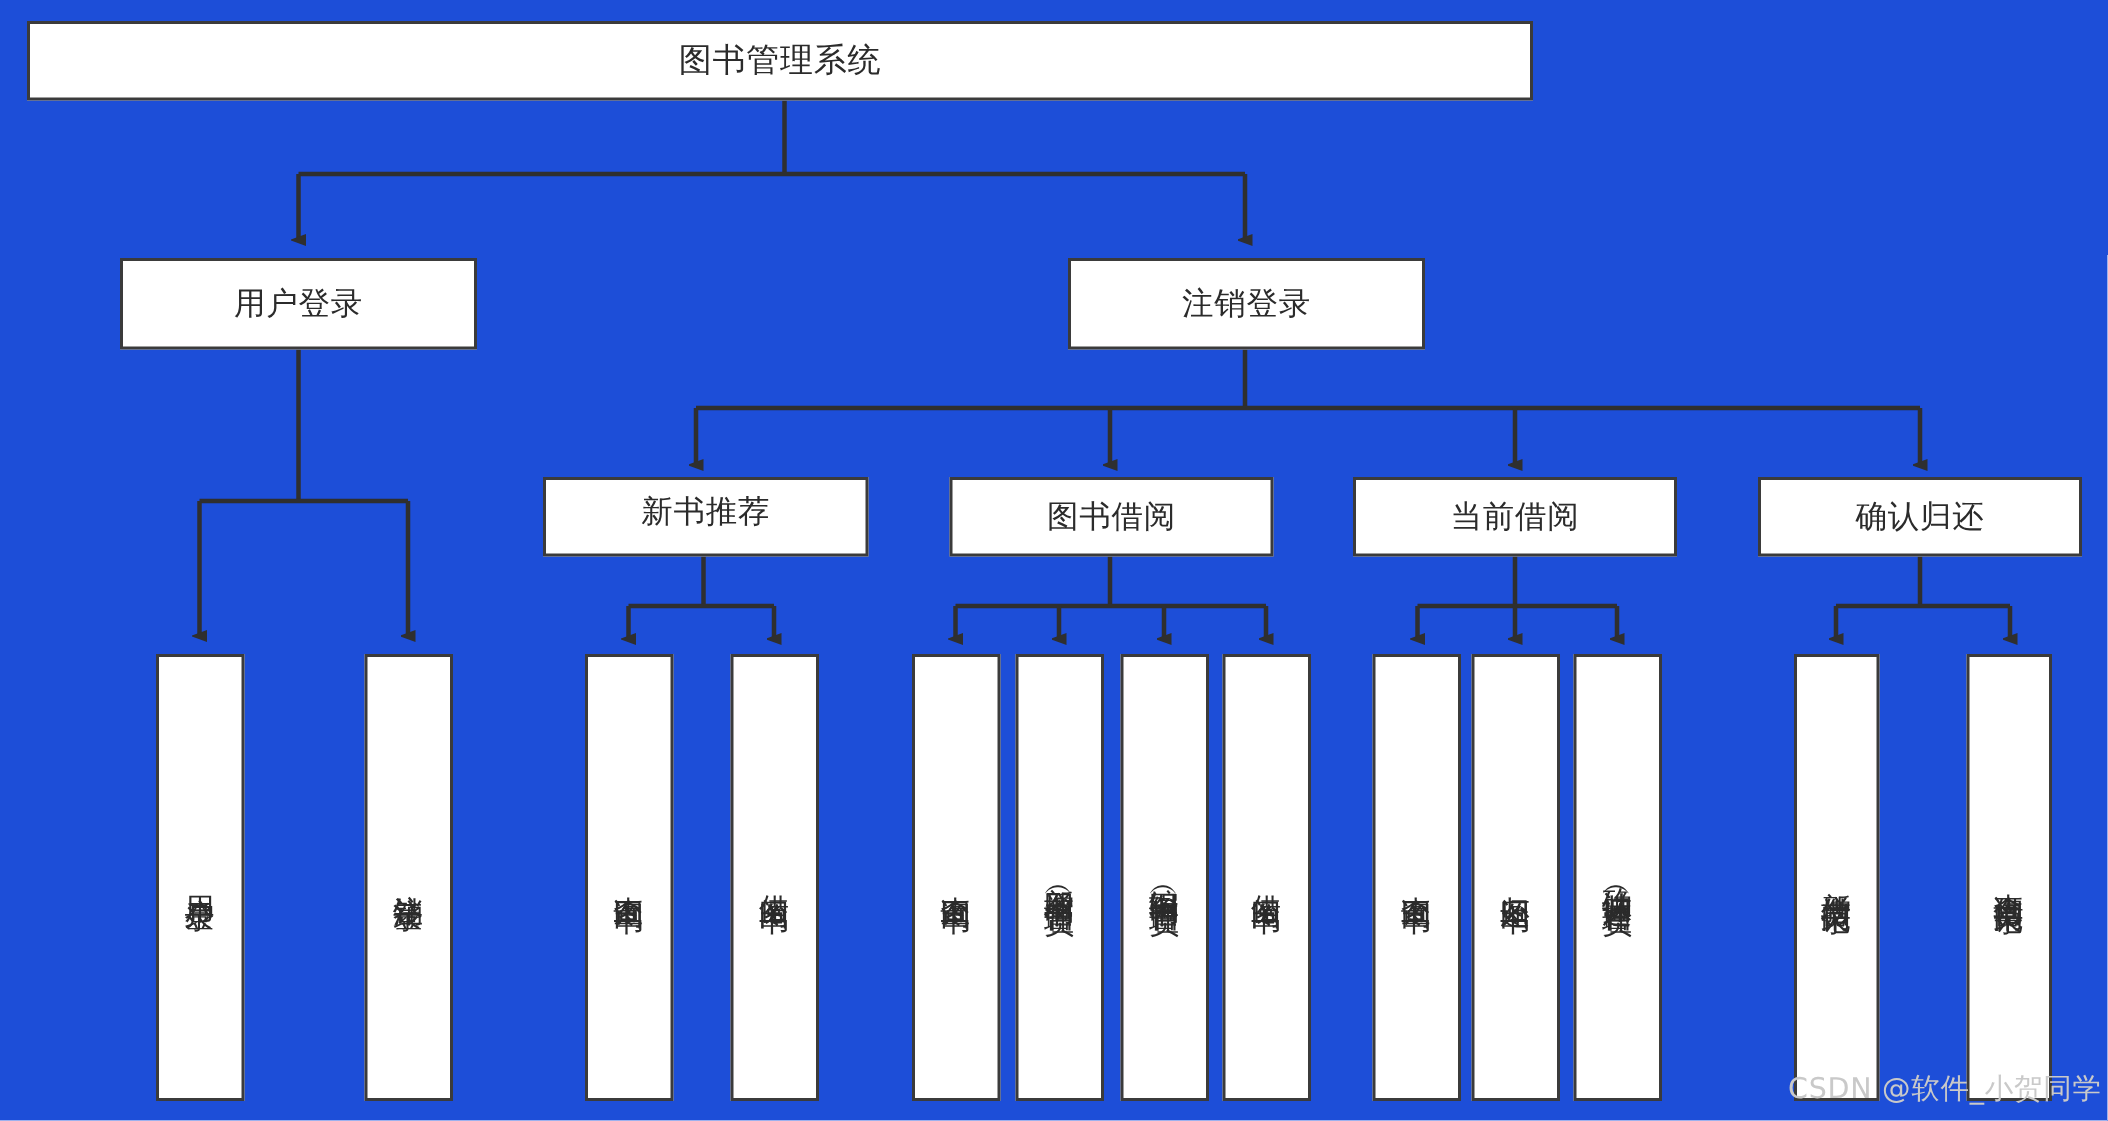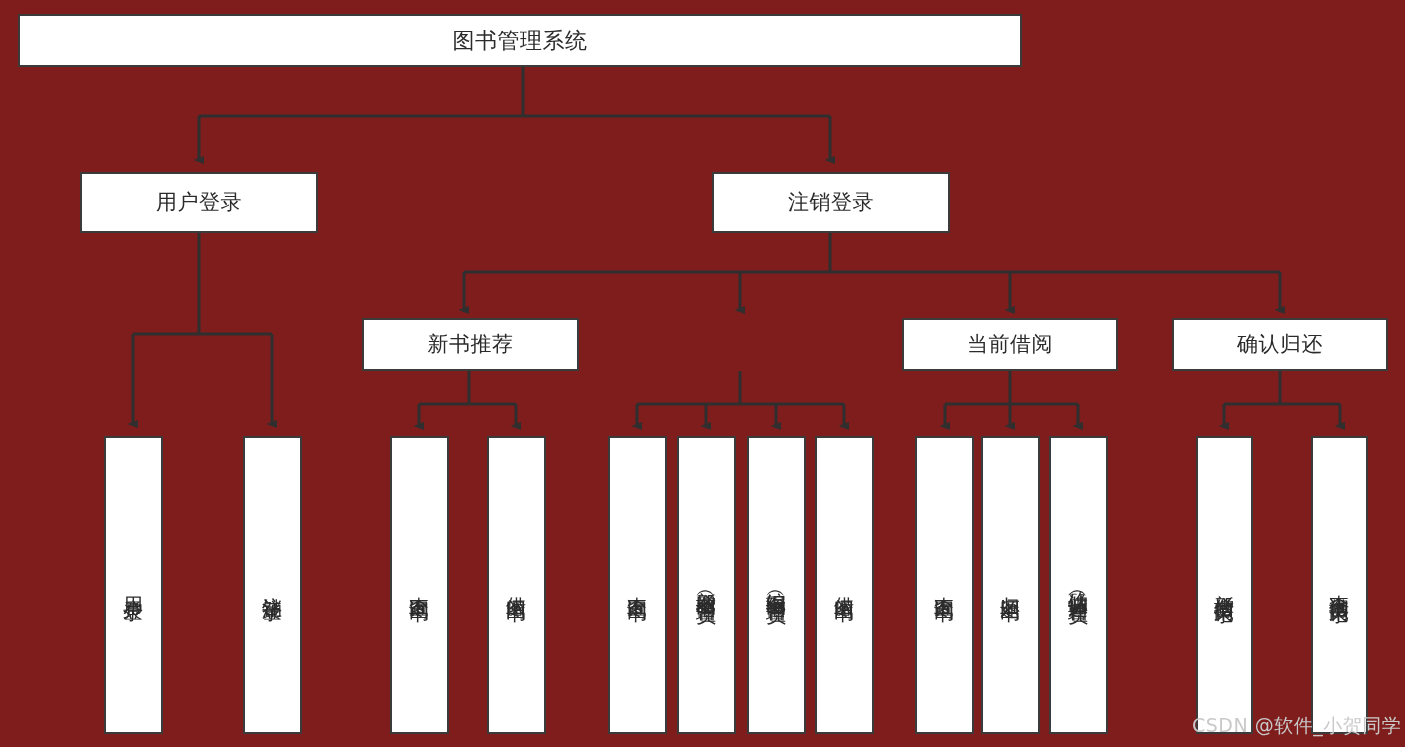--- a/index.html
+++ b/index.html
@@ -8,21 +8,21 @@
     padding: 0;
     background: #ffffff;
   }
   body {
     font-family: "DejaVu Sans", "Liberation Sans", sans-serif;
   }
   #diagram-root {
     position: relative;
     width: 1405px;
     height: 747px;
-    background: #7f1d1d;
+    background: #1d4ed8;
     overflow: hidden;
   }
   #diagram-svg {
     position: absolute;
     left: 0;
     top: 0;
     width: 1405px;
     height: 747px;
   }
   .node {
@@ -122,24 +122,27 @@
   </div>
 
   <div class="node" style="left:80px; top:172px; width:238px; height:61px;">
     <span class="label">用户登录</span>
   </div>
 
   <div class="node" style="left:712px; top:172px; width:238px; height:61px;">
     <span class="label">注销登录</span>
   </div>
 
-  <div class="node" style="left:362px; top:318px; width:217px; height:53px;">
+  <div class="node" style="left:362px; top:318px; width:217px; height:53px;font-family:Liberation Mono, monospace;">
     <span class="label">新书推荐</span>
   </div>
 
+  <div class="node" style="left:633px; top:318px; width:216px; height:53px;">
+    <span class="label">图书借阅</span>
+  </div>
 
   <div class="node" style="left:902px; top:318px; width:216px; height:53px;align-items:center;">
     <span class="label">当前借阅</span>
   </div>
 
   <div class="node" style="left:1172px; top:318px; width:216px; height:53px;">
     <span class="label">确认归还</span>
   </div>
 
   <div class="node vertical" style="left:104px; top:436px; width:59px; height:298px;">

